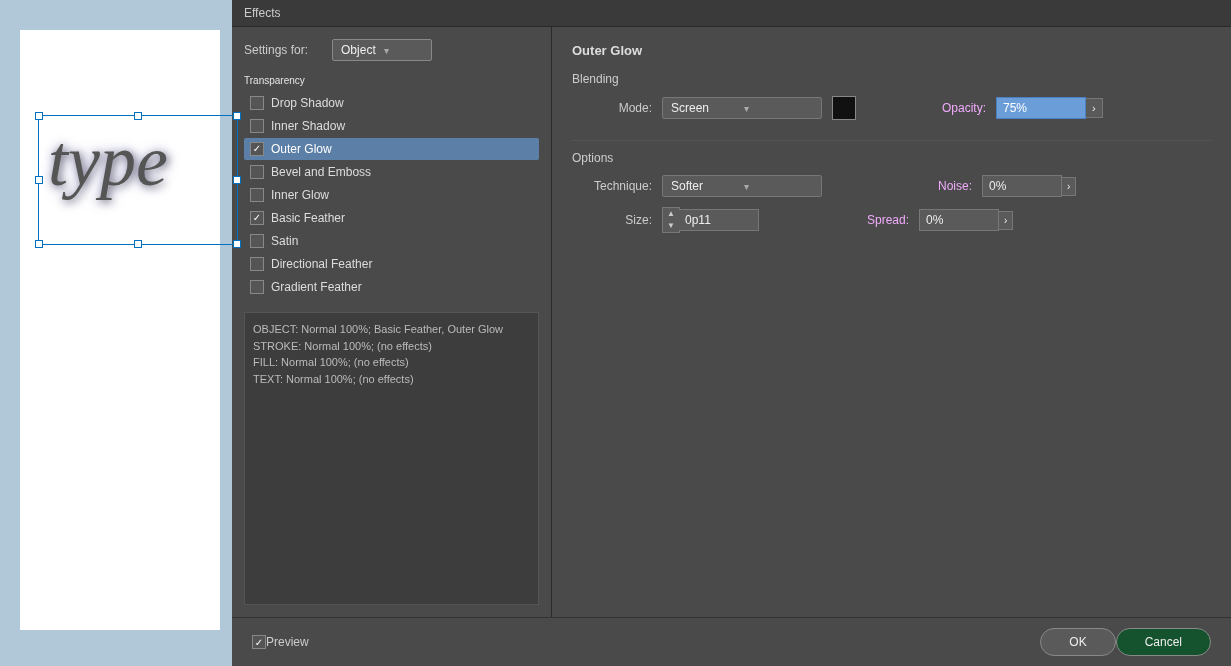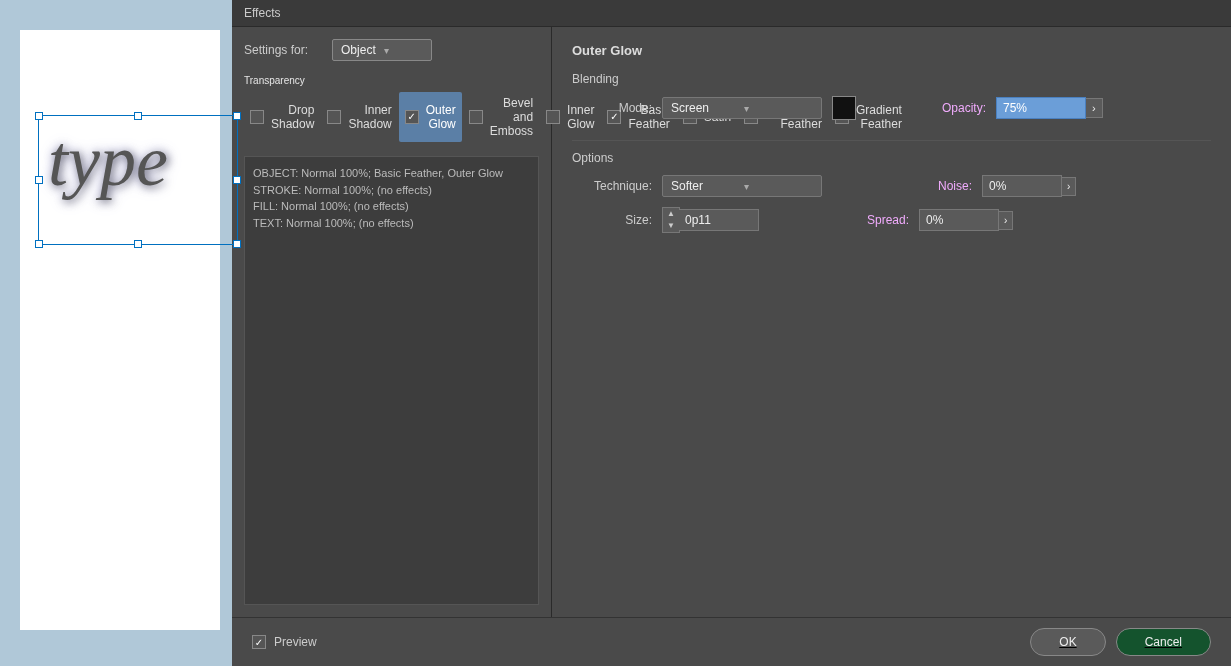--- a/index.html
+++ b/index.html
@@ -120,23 +120,22 @@
 
     .section-label {
       color: #e5e5e5;
       font-size: 10px;
       margin-bottom: 6px;
       font-weight: normal;
     }
 
     .effects-list {
       display: flex;
-      flex-direction: row;
+      flex-direction: column;
       gap: 1px;
-      text-align: right;
     }
 
     .effect-item {
       display: flex;
       align-items: center;
       gap: 7px;
       padding: 4px 6px;
       color: #ddd;
       font-size: 12px;
       cursor: pointer;
@@ -327,21 +326,20 @@
       align-items: center;
       justify-content: space-between;
       padding: 10px 20px;
       background: #4a4a4a;
       border-top: 1px solid #333;
     }
 
     .preview-row {
       display: flex;
       align-items: flex-end;
-      gap: 8px;
       color: #ccc;
       font-size: 12px;
     }
     .preview-check {
       width: 14px;
       height: 14px;
       border: 1px solid #888;
       background: #555;
       display: flex;
       align-items: center;
@@ -349,22 +347,20 @@
       cursor: pointer;
     }
     .preview-check.checked::after {
       content: '✓';
       font-size: 10px;
       color: #fff;
     }
 
     .dialog-buttons {
       display: flex;
-      gap: 10px;
-      text-decoration: underline;
     }
     .btn-ok, .btn-cancel {
       padding: 6px 28px;
       border-radius: 14px;
       font-size: 12px;
       cursor: pointer;
       border: 1px solid #888;
     }
     .btn-ok {
       background: #5a5a5a;

